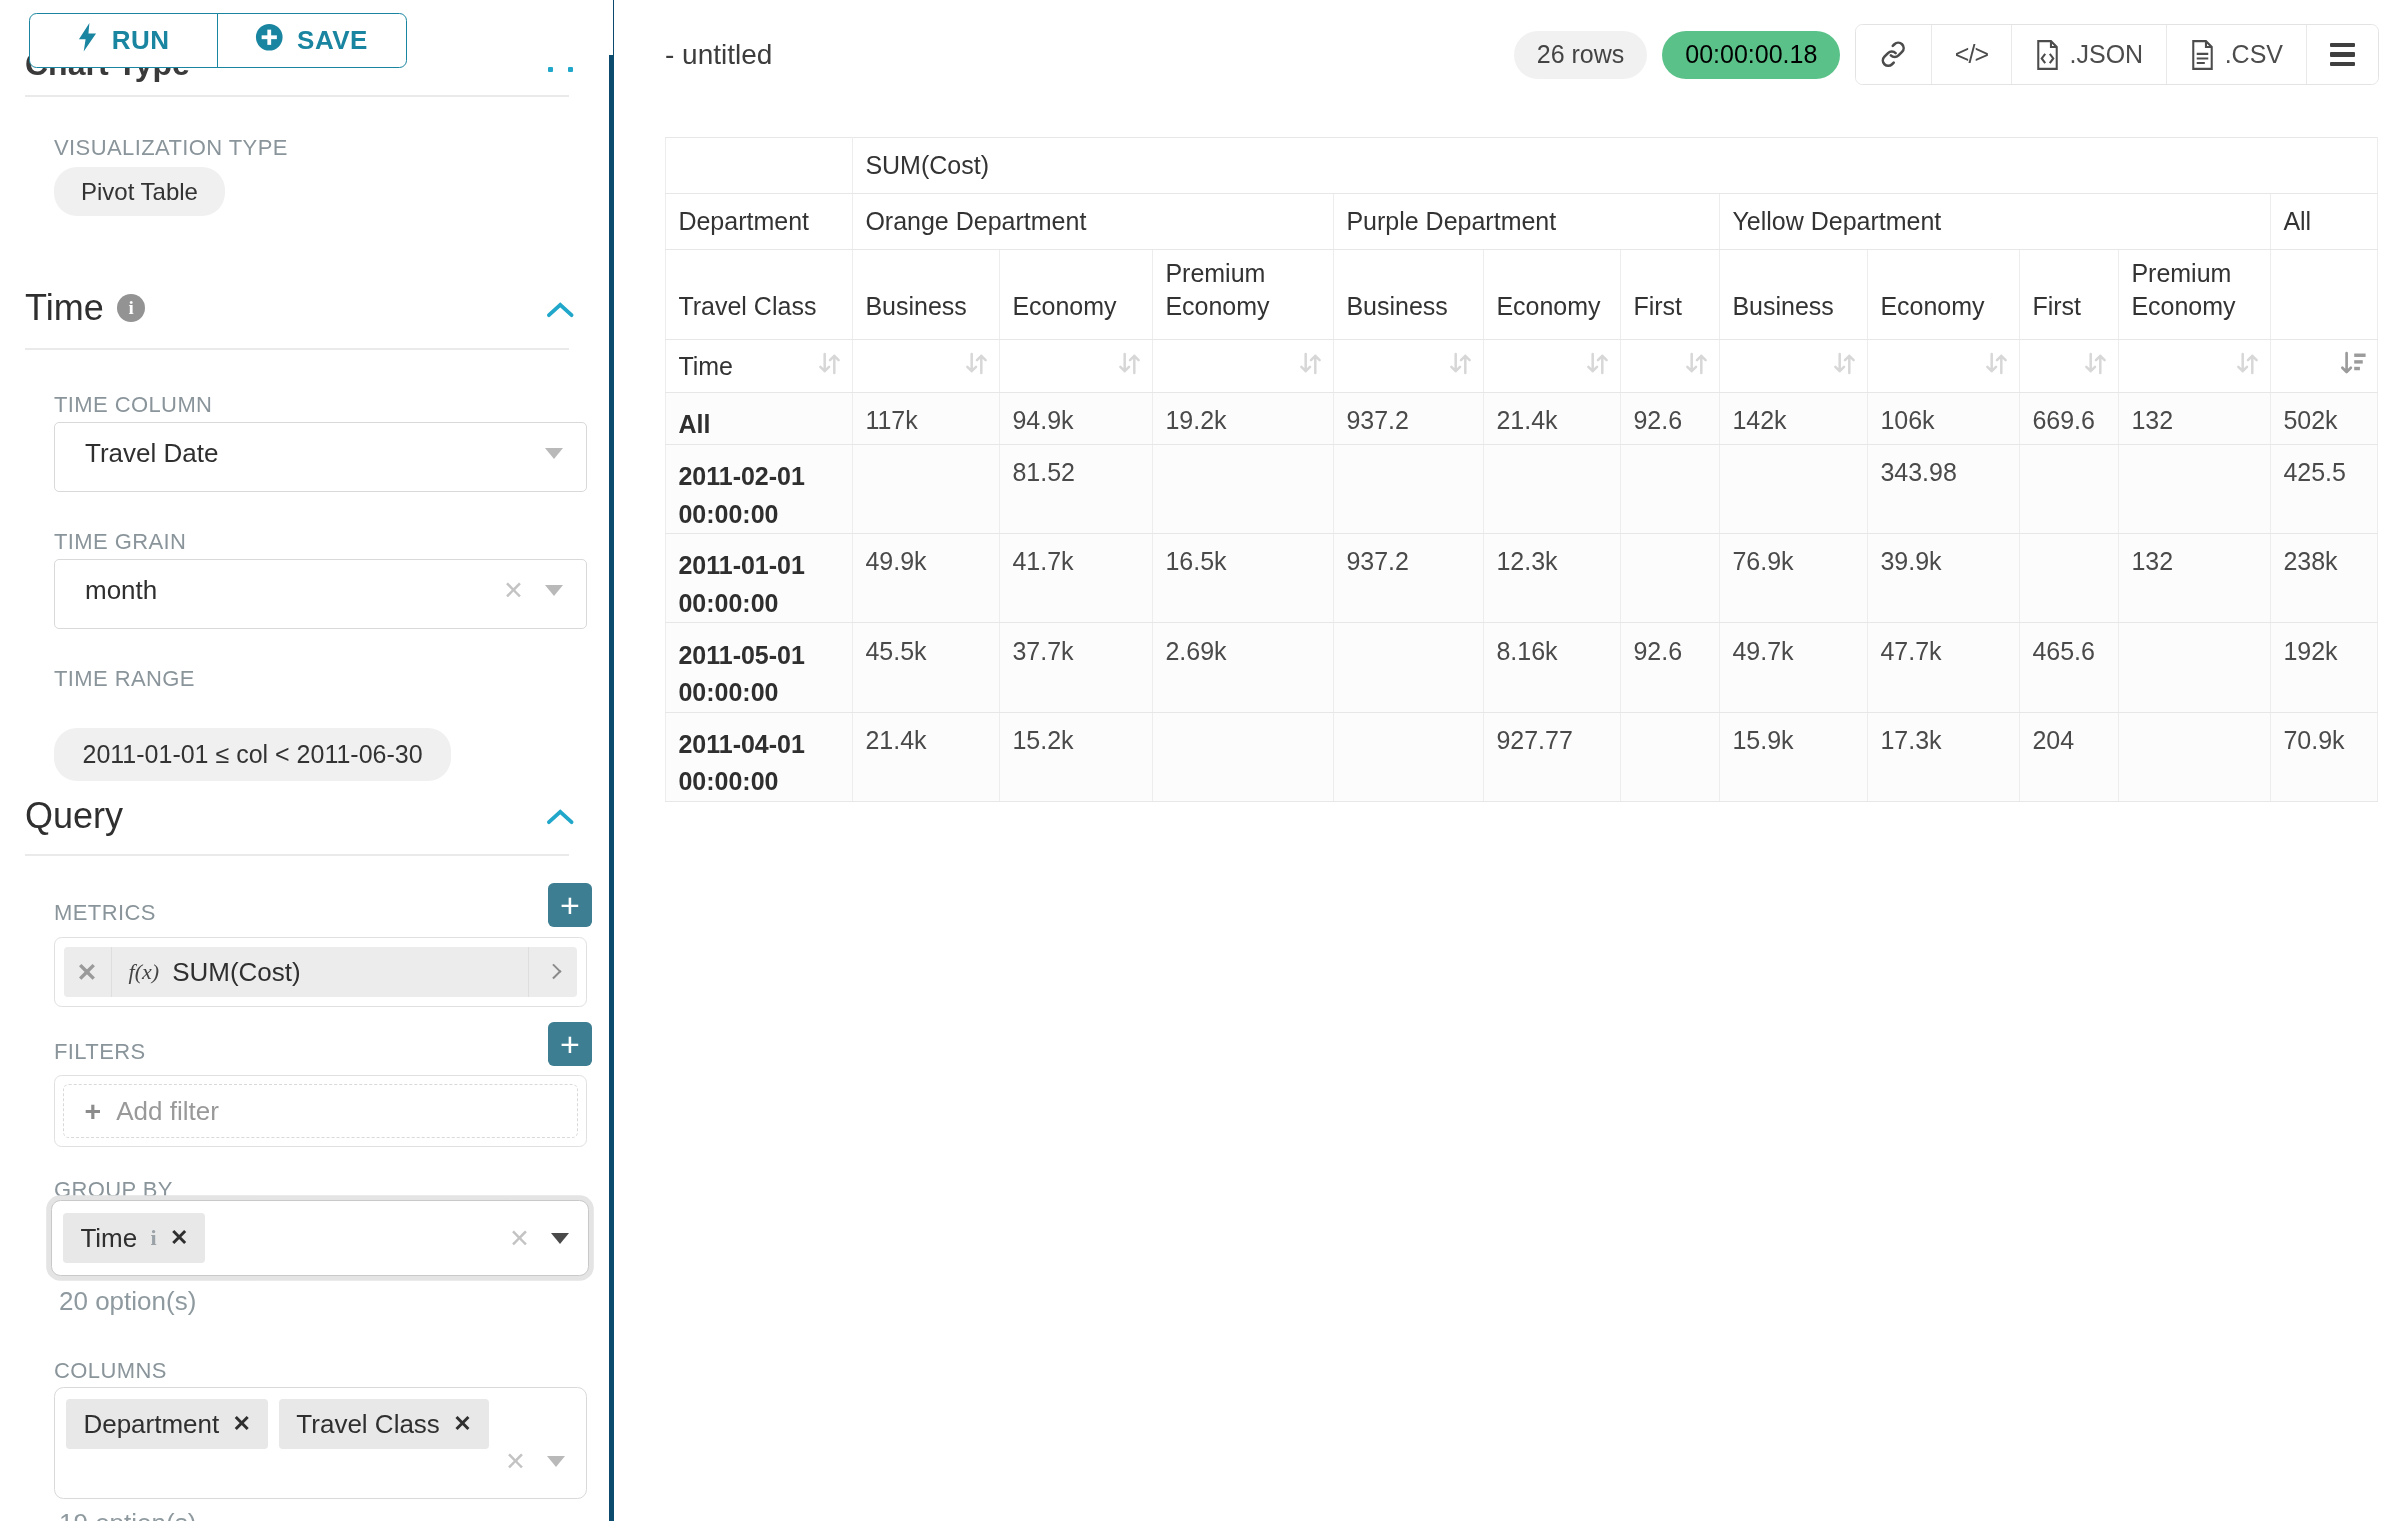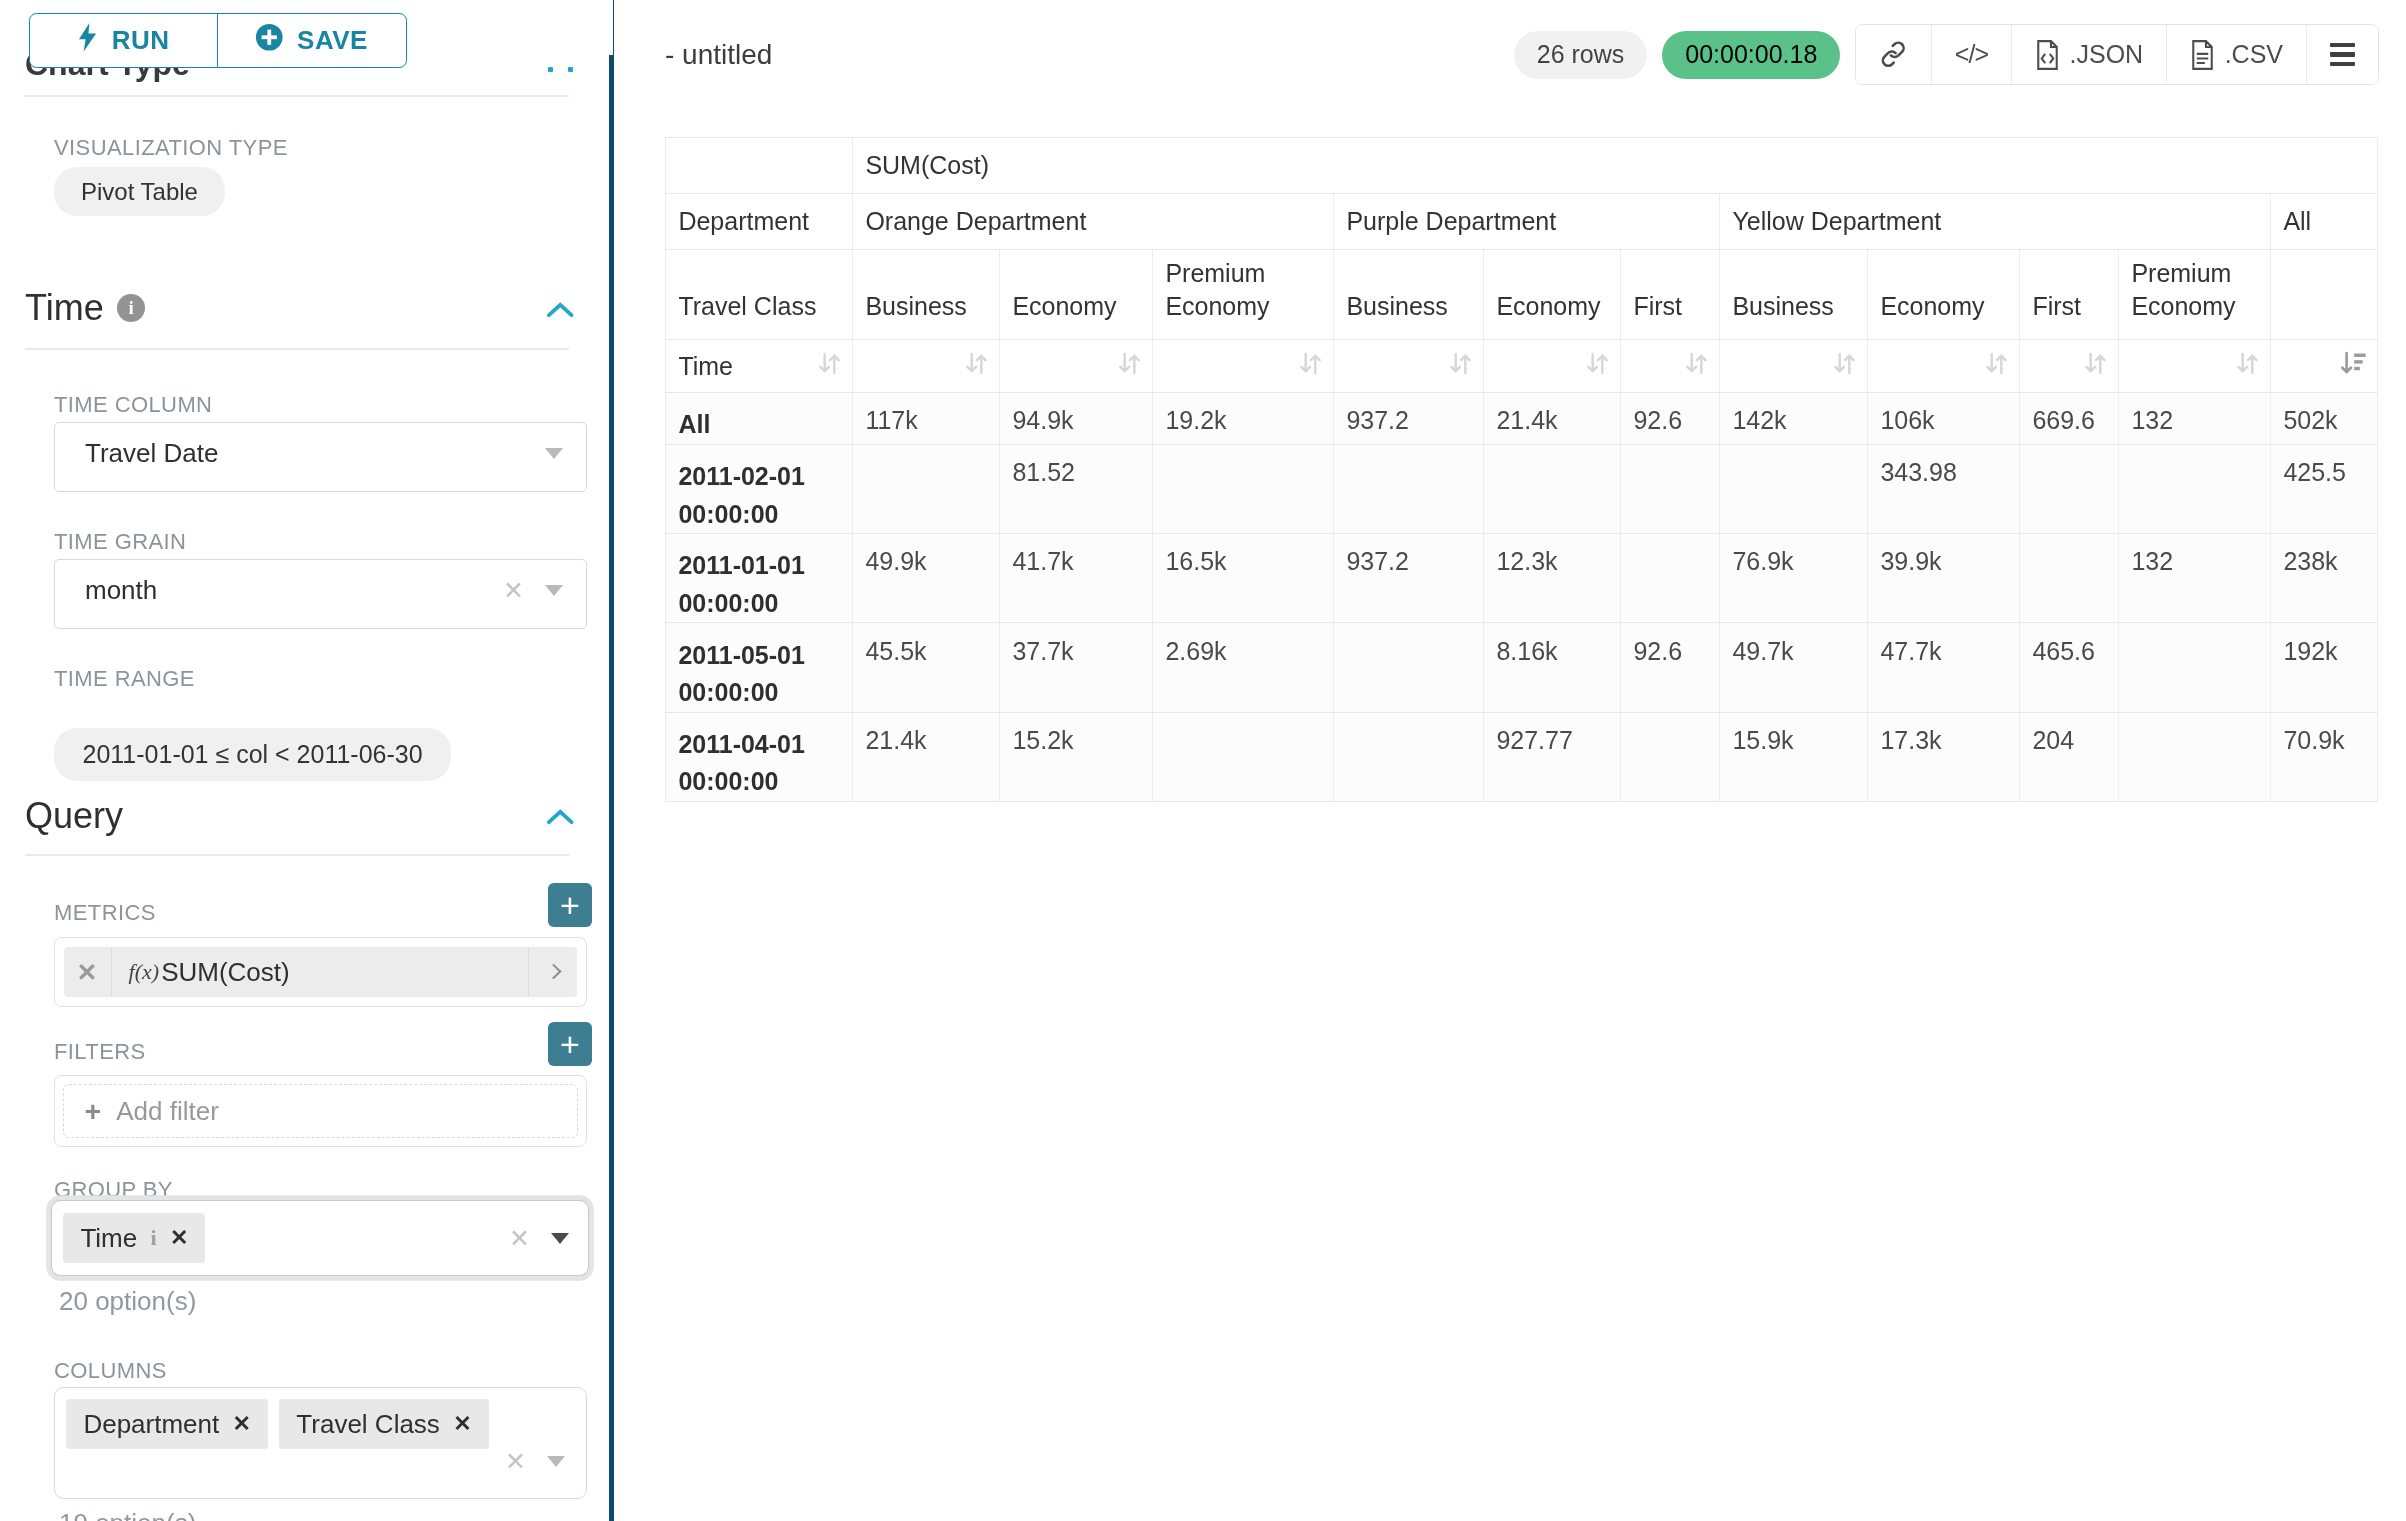--- a/index.html
+++ b/index.html
@@ -32,21 +32,21 @@
     background:#fff; display:flex; align-items:center; padding:0 23px 8px 30px; font-size:26px; color:#2f2f2f; }
   .select-box .grow { flex:1; }
   .clear-x { color:#c3c3c3; font-size:25px; margin-right:21px; }
   .caret { width:0; height:0; border-left:9.5px solid transparent; border-right:9.5px solid transparent; border-top:11.4px solid #b9b9b9; }
   .caret.dark { border-top-color:#4a4a4a; }
   .plus-btn { position:absolute; left:548px; width:44px; height:44px; border:none; border-radius:5.7px; background:var(--plus-teal);
     color:#fff; font-size:34px; line-height:38px; cursor:pointer; display:flex; align-items:center; justify-content:center; font-family:inherit; }
   .metric-outer { position:absolute; left:54px; top:937px; width:533px; height:70px; border:1px solid #e0e0e0; border-radius:7.6px; padding:8.6px; }
   .metric-chip { display:flex; height:100%; background:#ececec; border-radius:3.8px; align-items:stretch; overflow:hidden; }
   .metric-chip .seg-x { width:48px; display:flex; align-items:center; justify-content:center; color:#9a9a9a; font-size:25px; font-weight:700; border-right:1.9px solid #dedede; cursor:pointer; }
-  .metric-chip .seg-label { flex:1; display:flex; align-items:center; gap:2px; padding-left:17px; font-size:26px; color:#2f2f2f; }
+  .metric-chip .seg-label { flex:1; display:flex; align-items:center; gap:13px; padding-left:17px; font-size:26px; color:#2f2f2f; }
   .metric-chip .fx { font-family:"Liberation Serif", serif; font-style:italic; font-size:22px; color:#444; }
   .metric-chip .seg-arrow { width:49px; display:flex; align-items:center; justify-content:center; border-left:1.9px solid #dedede; cursor:pointer; }
   .chev-right { width:11.4px; height:11.4px; border-top:2.9px solid #8a8a8a; border-right:2.9px solid #8a8a8a; transform:rotate(45deg); }
   .filters-outer { position:absolute; left:54px; top:1075px; width:533px; height:72px; border:1px solid #e0e0e0; border-radius:7.6px; padding:7.6px; }
   .add-filter { height:100%; border:1.9px dashed #d9d9d9; border-radius:5.7px; display:flex; align-items:center; gap:15px; padding-left:21px; color:#999; font-size:26px; cursor:pointer; }
   .add-filter .plus { font-size:28.5px; font-weight:700; color:#8c8c8c; }
   .gb-box { position:absolute; left:51px; top:1200px; width:538px; height:76px; background:#fff; border:1px solid #c9c9c9; border-radius:9.5px;
     box-shadow:0 0 0 4.8px #e4e4e4; display:flex; align-items:center; padding:0 19px 0 11.4px; }
   .chip { display:inline-flex; align-items:center; gap:13.3px; background:#e8e8e8; border-radius:3.8px; padding:9.5px 17px; font-size:26px; color:#2f2f2f; margin-right:11.4px; }
   .chip .chip-i { color:#9aa2a8; font-weight:700; font-size:22px; font-family:"Liberation Serif", serif; }

